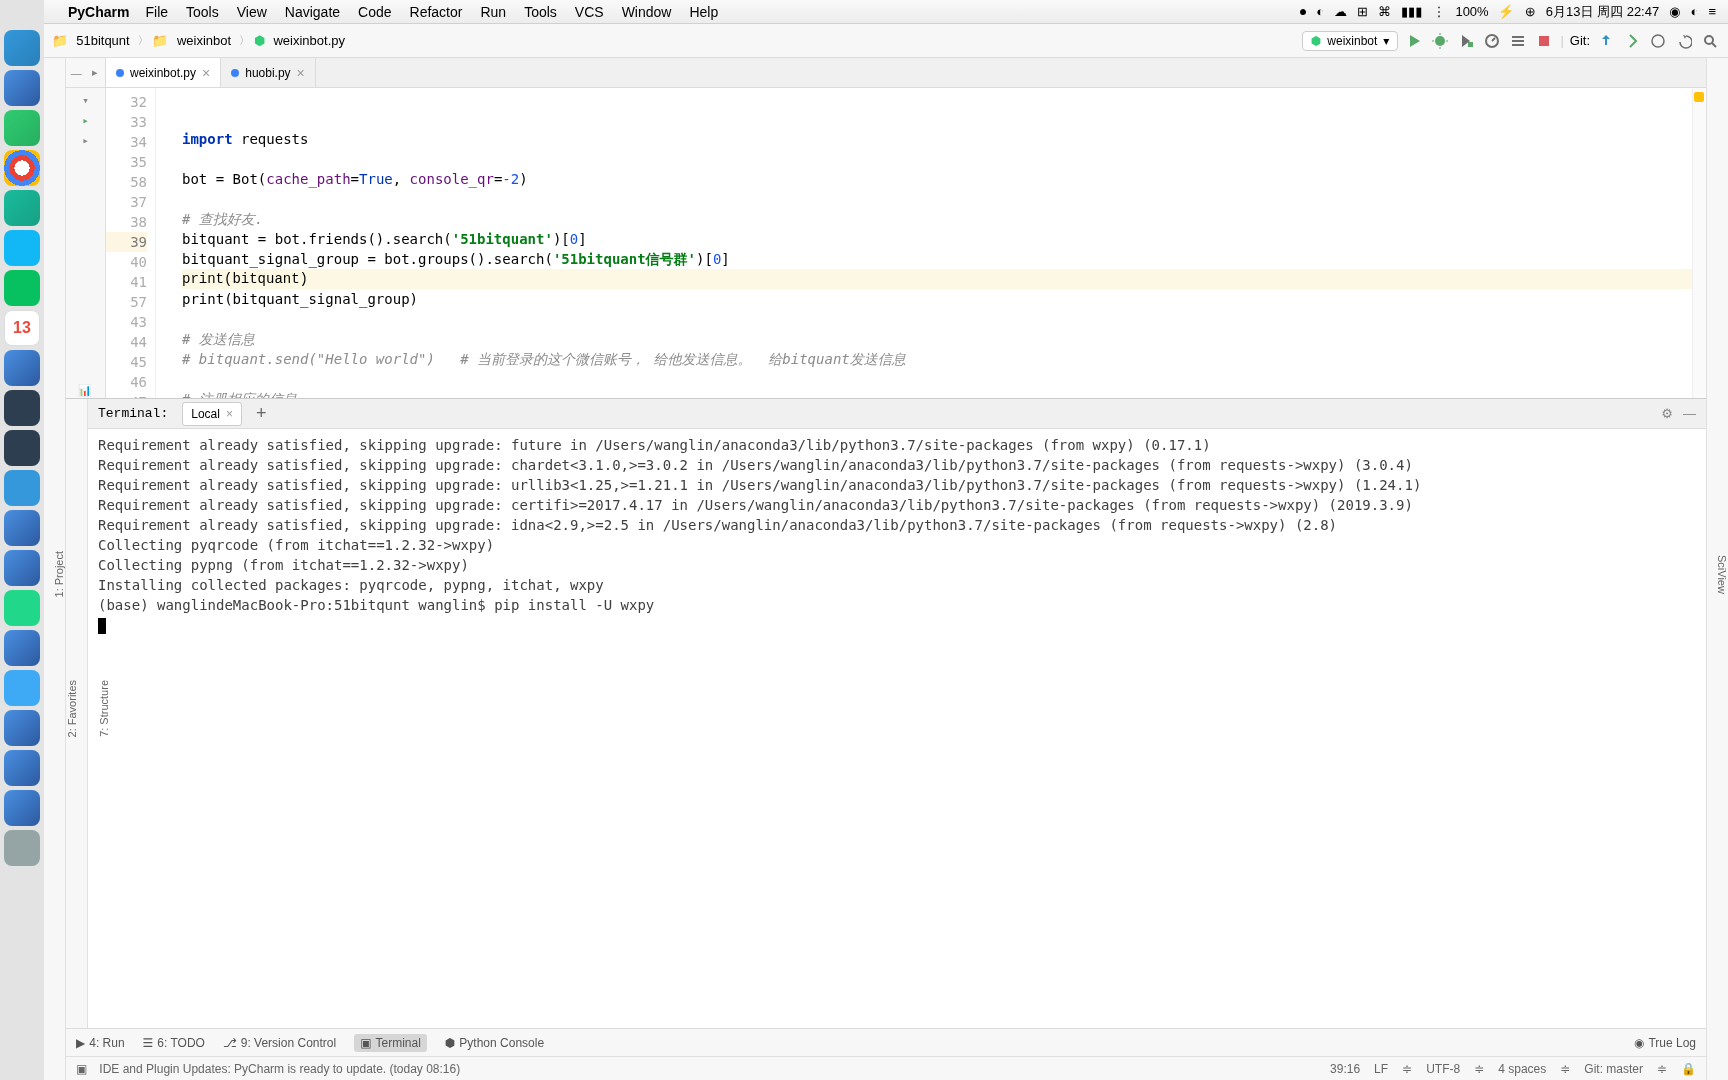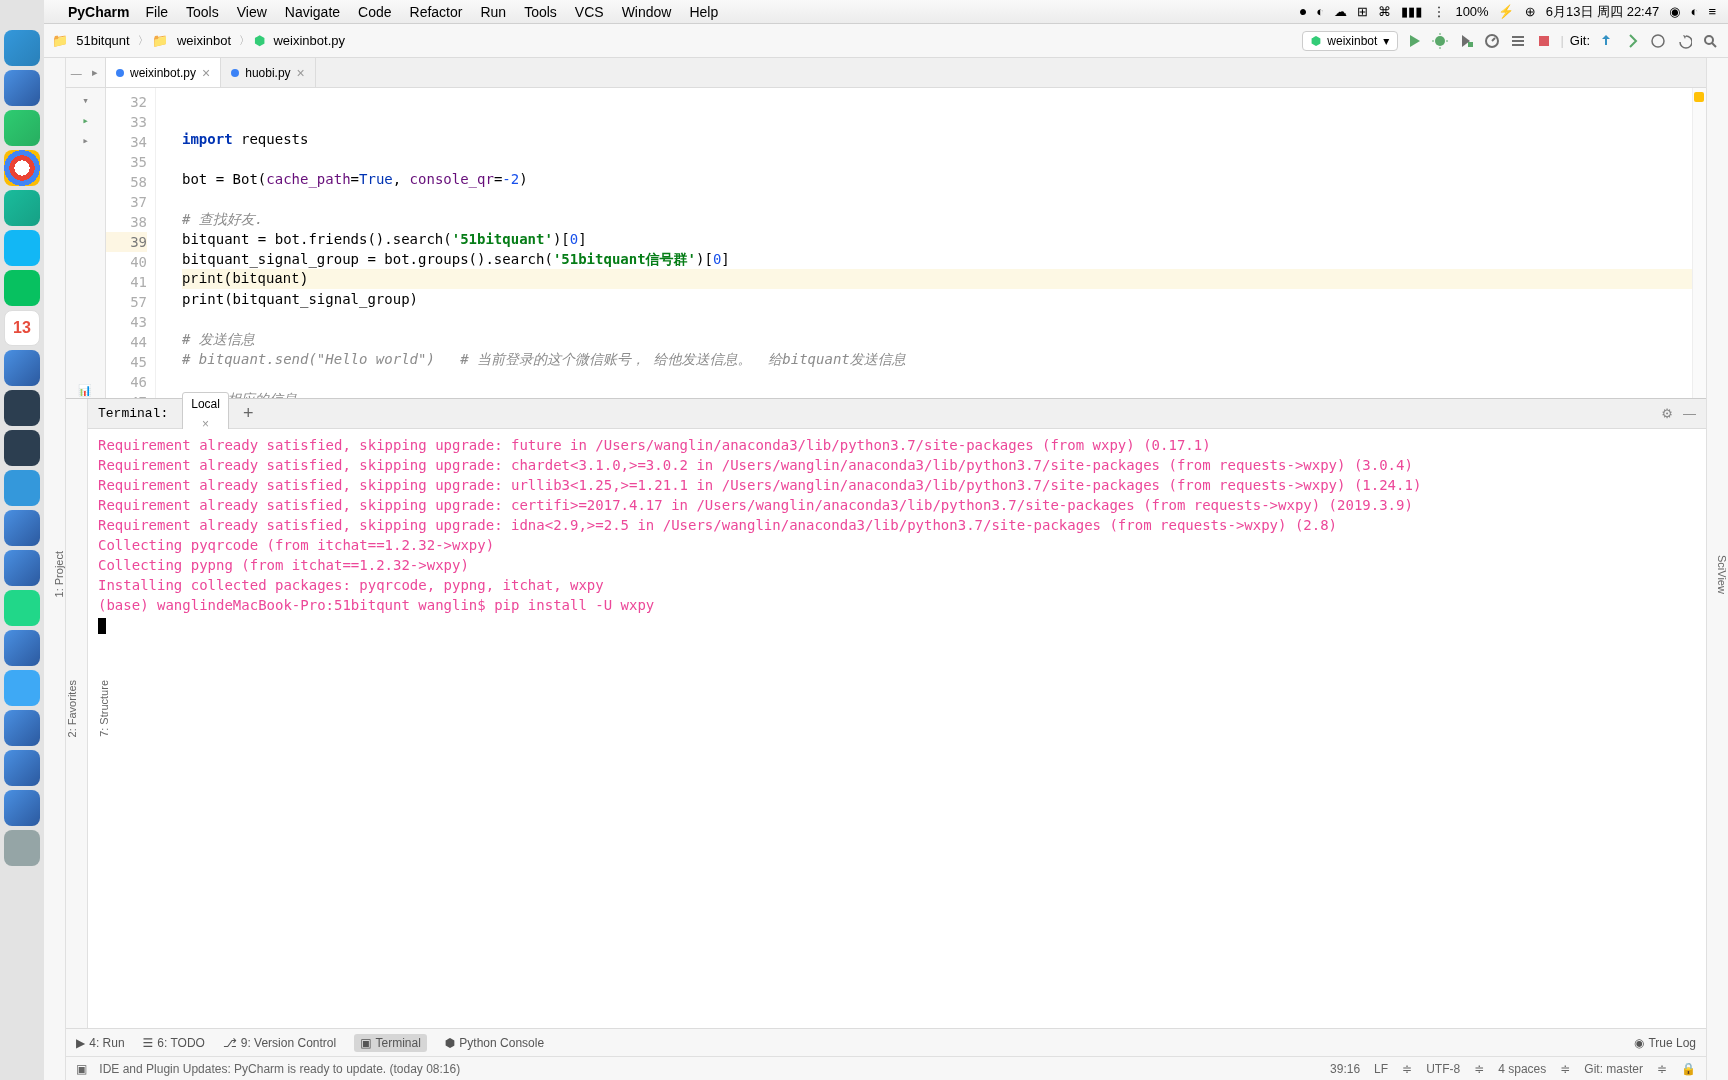--- a/index.html
+++ b/index.html
@@ -200,28 +200,28 @@
   writing-mode:vertical-rl;display:flex;flex-direction:column;align-items:center;
   justify-content:flex-end;padding-bottom:10px;font-size:11px;color:#666;gap:20px;
 }
 .left-tool-strip .tab{transform:rotate(180deg);cursor:pointer;padding:8px 0;}
 .terminal-body{flex:1;display:flex;flex-direction:column;min-width:0;}
 .term-header{
   height:30px;background:#f0f0f0;border-bottom:1px solid #dcdcdc;
   display:flex;align-items:center;padding:0 10px;gap:14px;
 }
 .term-header .title{font-size:13px;font-family:Liberation Mono, monospace;}
-.term-tab{font-size:12px;padding:4px 8px;background:#fff;border:1px solid #ccc;border-radius:3px;display:flex;gap:6px;align-items:center;flex-direction:column;}
+.term-tab{font-size:12px;padding:4px 8px;background:#fff;border:1px solid #ccc;border-radius:3px;display:flex;gap:6px;align-items:center;}
 .term-tab .x{color:#999;cursor:pointer;}
 .term-header .plus{color:#666;font-size:18px;cursor:pointer;}
 .term-header .right{margin-left:auto;display:flex;gap:10px;color:#888;}
 .term-out{
   flex:1;background:#fff;padding:6px 10px;
   font-family:"Menlo","Monaco",monospace;font-size:14px;
-  line-height:20px;color:#ec4899;overflow:auto;white-space:pre-wrap;
+  line-height:20px;color:#404040;overflow:auto;white-space:pre-wrap;
 }
 .cursor{display:inline-block;width:8px;height:16px;background:#000;vertical-align:middle;}
 
 
 .bottom-bar{
   height:28px;border-top:1px solid #dcdcdc;background:#f7f7f7;
   display:flex;align-items:center;padding:0 10px;gap:18px;font-size:12px;color:#555;
 }
 .bottom-bar .tool{display:flex;align-items:center;gap:4px;cursor:pointer;}
 .bottom-bar .tool.active{background:#d6d6d6;padding:2px 6px;border-radius:3px;}

